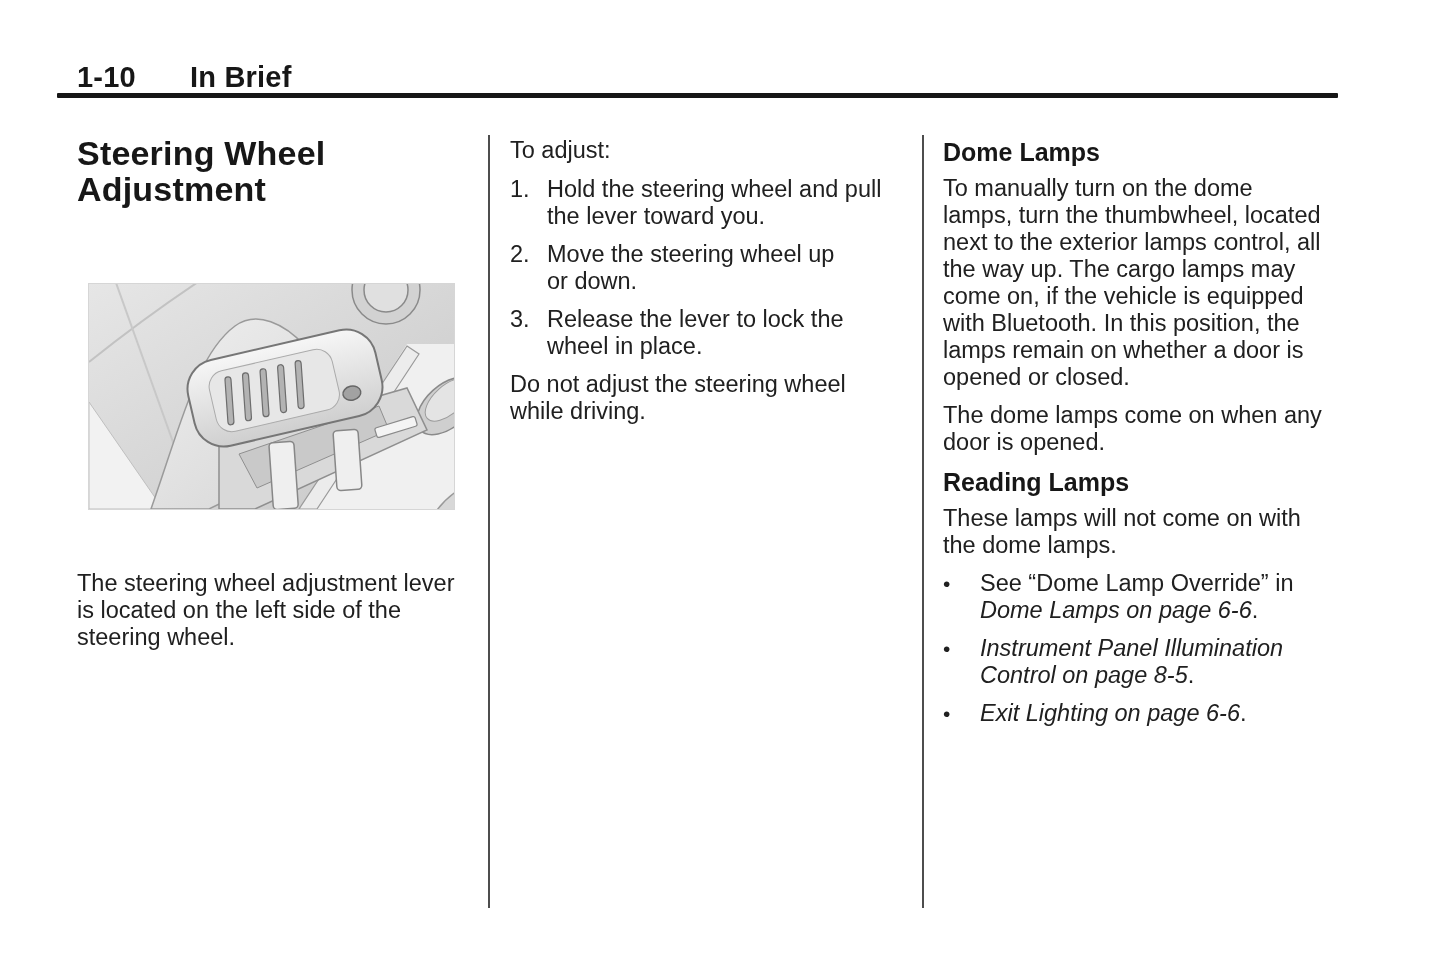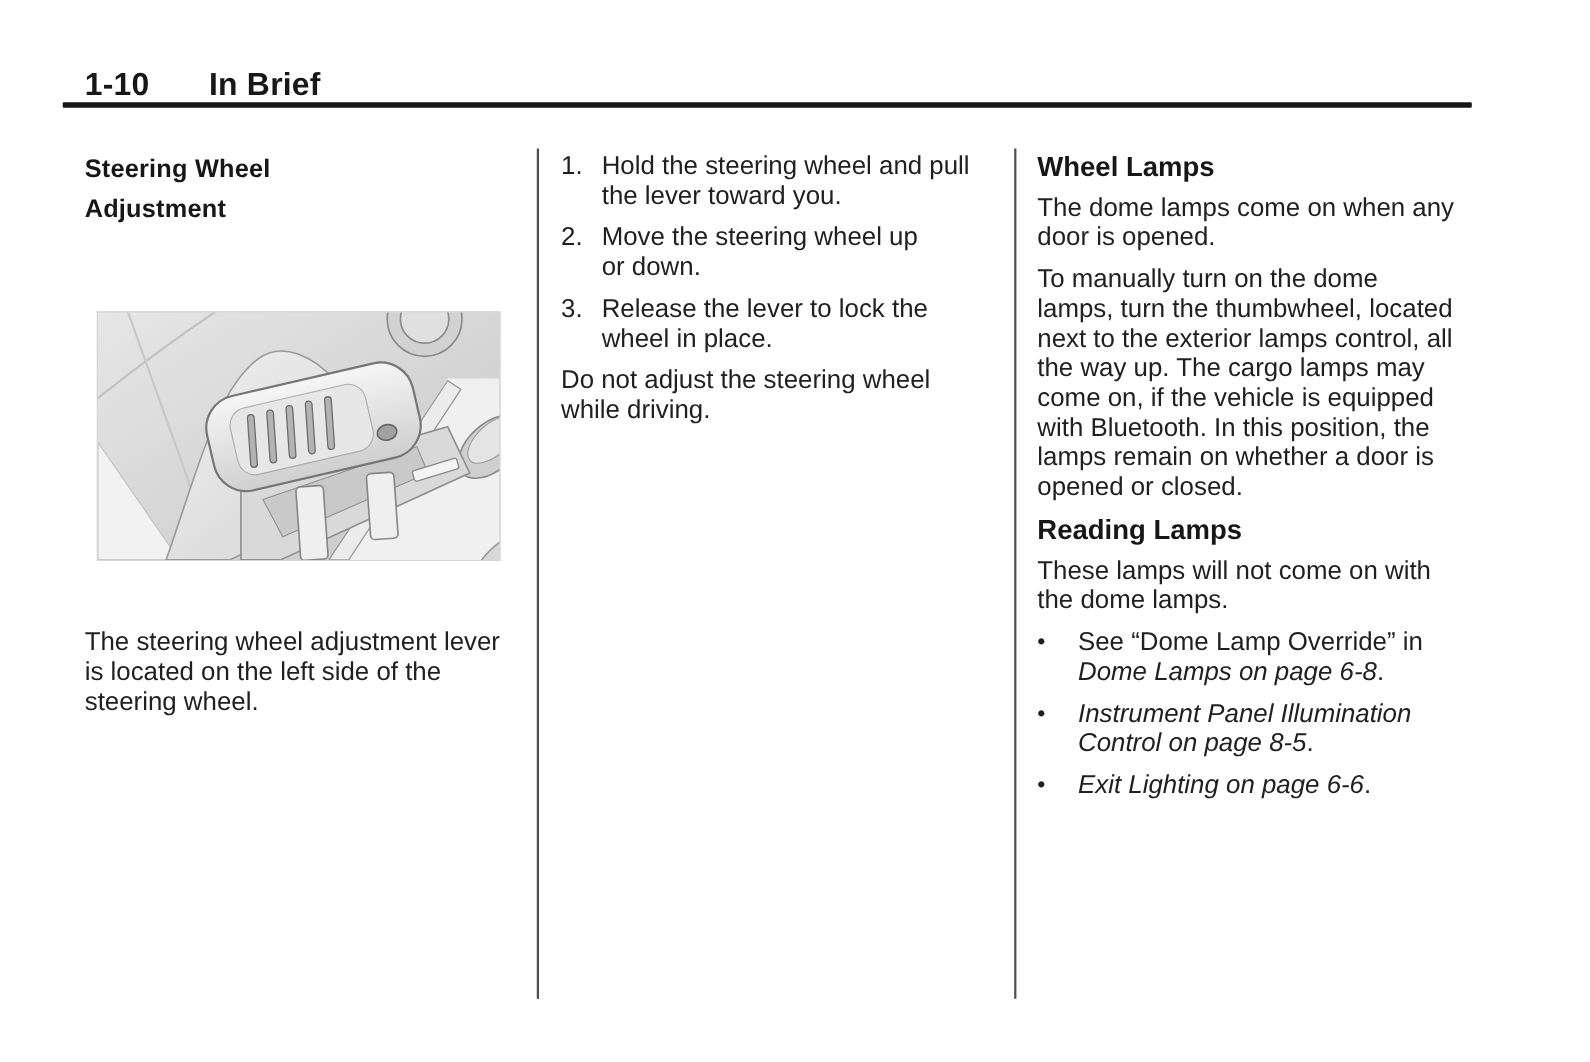--- a/index.html
+++ b/index.html
@@ -10,21 +10,21 @@
   .abs{position:absolute;}
   
   #page-number,#section-title{
     font-size:29px;font-weight:bold;color:#171717;letter-spacing:0.2px;white-space:pre;
   }
   #header-rule{background:#161616;height:5px;border-radius:1px;}
   
   .col-divider{width:2px;background:#4d4d4d;}
   
   .h1{
-    font-size:23px;font-weight:bold;color:#171717;line-height:36px;
+    font-size:34px;font-weight:bold;color:#171717;line-height:36px;
     white-space:pre-line;letter-spacing:0.2px;margin:0;
   }
   .h2{
     font-size:25px;font-weight:bold;color:#171717;line-height:30px;
     white-space:pre-line;margin:0;
   }
   
   .body-text{
     font-size:23.5px;line-height:27px;color:#202020;white-space:pre-line;margin:0;
   }
@@ -128,20 +128,21 @@
         <ellipse cx="64" cy="20" rx="9" ry="7" fill="#a2a2a2" stroke="#666666" stroke-width="1.5"></ellipse>
       </g>
     </svg>
   </div>
 
   <p class="abs body-text" style="left:77px;top:570px;width:405px;">The steering wheel adjustment lever
 is located on the left side of the
 steering wheel.</p>
 
   <div class="abs col-flow" style="left:510px;top:137px;width:395px;">
+    <p class="body-text mb12">To adjust:</p>
 
     <div class="step-row mb11">
       <span class="step-num">1.</span>
       <span class="body-text step-text">Hold the steering wheel and pull
 the lever toward you.</span>
     </div>
     <div class="step-row mb11">
       <span class="step-num">2.</span>
       <span class="body-text step-text">Move the steering wheel up
 or down.</span>
@@ -151,40 +152,40 @@
       <span class="body-text step-text">Release the lever to lock the
 wheel in place.</span>
     </div>
 
     <p class="body-text">Do not adjust the steering wheel
 while driving.</p>
   </div>
 
   <div class="abs col-flow" style="left:943px;top:137px;width:400px;">
 
-    <h2 class="h2 mb8">Wheel Lamps</h2>
-    <p class="body-text mb11">The dome lamps come on when any
-door is opened.</p>
+    <h2 class="h2 mb8">Dome Lamps</h2>
     <p class="body-text mb11">To manually turn on the dome
 lamps, turn the thumbwheel, located
 next to the exterior lamps control, all
 the way up. The cargo lamps may
 come on, if the vehicle is equipped
 with Bluetooth. In this position, the
 lamps remain on whether a door is
 opened or closed.</p>
+    <p class="body-text mb11">The dome lamps come on when any
+door is opened.</p>
 
     <h2 class="h2 mb8 mt11">Reading Lamps</h2>
     <p class="body-text mb11">These lamps will not come on with
 the dome lamps.</p>
 
     <div class="bullet-row mb11">
       <span class="bullet-glyph">•</span>
       <span class="body-text bullet-text"><span>See “Dome Lamp Override” in
-</span><span class="italic">Dome Lamps on page 6-8</span><span>.</span></span>
+</span><span class="italic">Dome Lamps on page 6-6</span><span>.</span></span>
     </div>
     <div class="bullet-row mb11">
       <span class="bullet-glyph">•</span>
       <span class="body-text bullet-text"><span></span><span class="italic">Instrument Panel Illumination
 Control on page 8-5</span><span>.</span></span>
     </div>
     <div class="bullet-row">
       <span class="bullet-glyph">•</span>
       <span class="body-text bullet-text"><span></span><span class="italic">Exit Lighting on page 6-6</span><span>.</span></span>
     </div>

